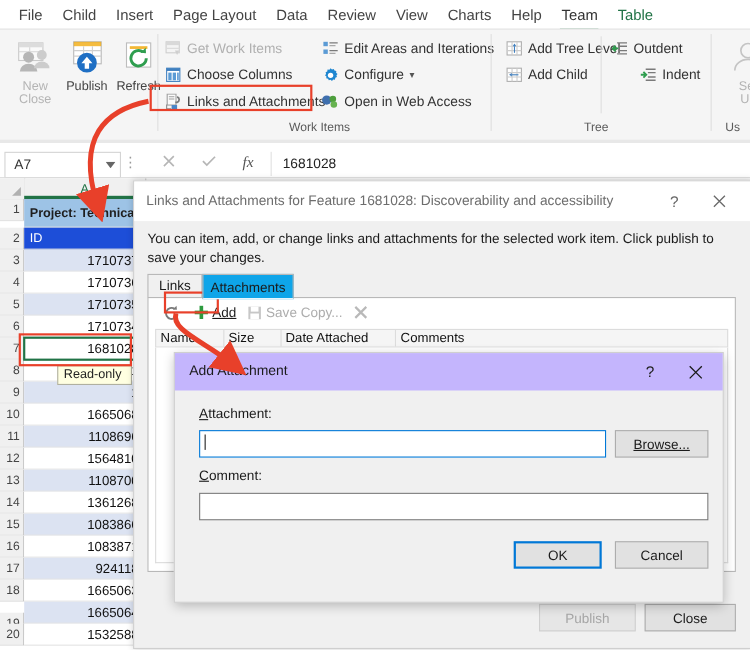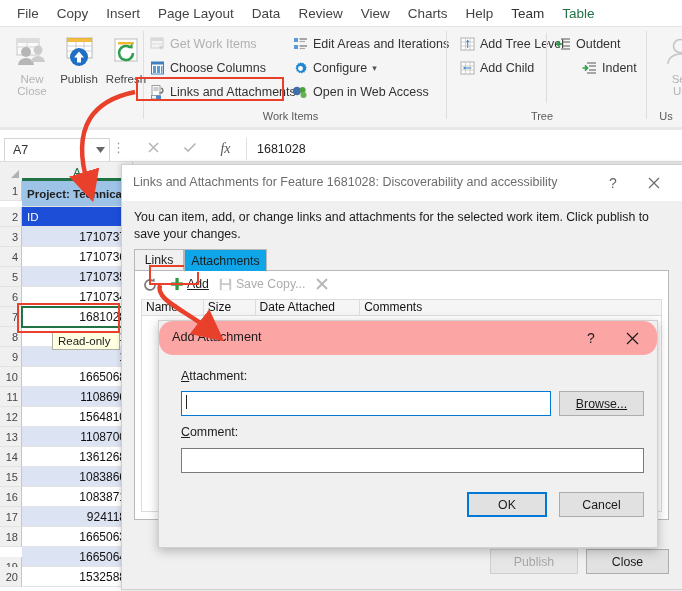--- a/index.html
+++ b/index.html
@@ -122,21 +122,21 @@
   .tabitem {
     position:absolute; top:0; height:22px; border:1px solid #b8b8b8; background:#f0f0f0;
     display:flex; align-items:center; justify-content:center; font-size:12.3px; color:#1b1b1b;
     box-sizing:border-box;
   }
   .tabitem.sel { background:#0ea5e9; border-bottom-color:#ffffff; height:23px; z-index:3; }
   .tabpanel {
     position:absolute; left:12px; top:105px; width:535px; height:250px;
     border:1px solid #b8b8b8; background:#ffffff; box-sizing:border-box;
   }
-  .att-toolbar { position:absolute; left:1px; top:1px; height:24px; width:533px; display:flex; align-items:center; padding-left:6px; box-sizing:border-box;text-align:center;}
+  .att-toolbar { position:absolute; left:1px; top:1px; height:24px; width:533px; display:flex; align-items:center; padding-left:12px; box-sizing:border-box;text-align:center;}
   .tb-item { display:flex; align-items:center; font-size:12.3px; color:#1b1b1b; margin-right:9px; white-space:nowrap;}
   .tb-item.dis { color:#adadad; }
   .tb-item .ti { width:16px; height:16px; margin-right:2px; display:flex; align-items:center; justify-content:center; }
   u { text-decoration: underline; }
 
   .lv-head {
     position:absolute; left:6px; top:28px; width:521px; height:17px;
     background:#f5f5f5; border:1px solid #dcdcdc; box-sizing:border-box; display:flex;
   }
   .lv-col { font-size:12px; color:#111; padding-left:4px; border-right:1px solid #dcdcdc; box-sizing:border-box; line-height:15px;}
@@ -149,41 +149,41 @@
   }
   .btn.dis { color:#a6a6a6; background:#e6e6e6; border-color:#cfcfcf; }
   .btn.defaultb { border:2px solid #0078d7; background:#e1e1e1; }
 
   
   .dlg2 {
     position:absolute; left:158px; top:320px; width:498px; height:226px;
     background:#f0f0f0; border:1px solid #cfcfcf;
     box-shadow: 0 3px 10px rgba(0,0,0,0.25);
   }
-  .dlg2-title { position:absolute; left:0; top:0; width:100%; height:34px; background:#fca5a5;border-radius:14px; }
+  .dlg2-title { position:absolute; left:0; top:0; width:100%; height:34px; background:#c4b5fd; }
   .dlg2-title .t { position:absolute; left:13px; top:9px; font-size:12.7px; color:#1b1b1b; }
   .lbl { position:absolute; font-size:12.4px; color:#1b1b1b; }
   .txtfield {
     position:absolute; background:#ffffff; border:1px solid #7a7a7a; box-sizing:border-box;
   }
   .txtfield.focused { border:1px solid #0078d7; }
   .caret { position:absolute; left:4px; top:3px; width:1px; height:14px; background:#222; }
 
   
   .redbox { position:absolute; border:2px solid #e8402a; box-sizing:border-box; pointer-events:none;}
   svg.anno { position:absolute; left:0; top:0; width:682px; height:591px; pointer-events:none; }
 </style>
 </head>
 <body>
 
 <div id="root">
 
   <div class="ribbon-tabs">
     <div class="rtab" style="margin-left:8px;">File</div>
-    <div class="rtab">Copy</div>
+    <div class="rtab">Child</div>
     <div class="rtab">Insert</div>
     <div class="rtab">Page Layout</div>
     <div class="rtab">Data</div>
     <div class="rtab">Review</div>
     <div class="rtab">View</div>
     <div class="rtab">Charts</div>
     <div class="rtab">Help</div>
     <div class="rtab active">Team</div>
     <div class="rtab green">Table</div>
   </div>

